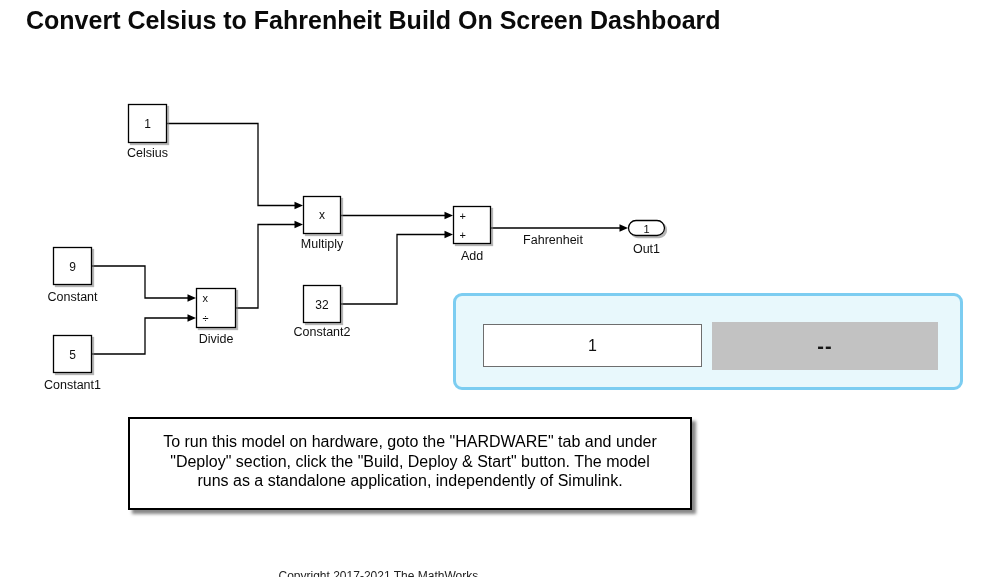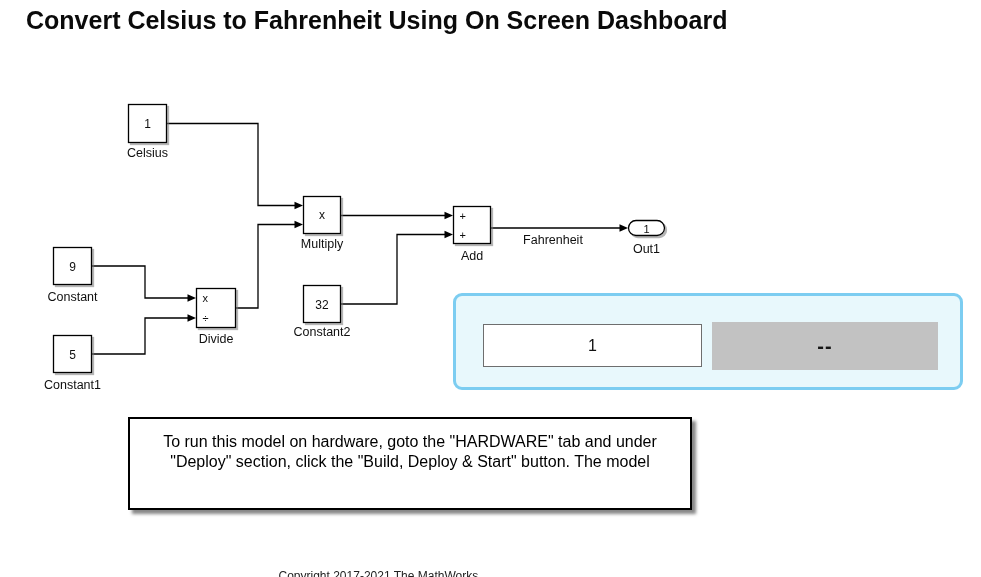--- a/index.html
+++ b/index.html
@@ -42,21 +42,21 @@
     font-size:16px;line-height:19.5px;color:#000000;
   }
   .copyright{
     position:absolute;left:240px;top:549px;width:280px;text-align:center;
     font-size:12px;color:#222222;margin-top:20px;
   }
 </style>
 </head>
 <body>
 
-<div class="title">Convert Celsius to Fahrenheit Using On Screen Dashboard</div>
+<div class="title">Convert Celsius to Fahrenheit Build On Screen Dashboard</div>
 
 <svg width="981" height="577" viewBox="0 0 981 577">
   <defs>
     <filter id="blkshadow" x="-20%" y="-20%" width="160%" height="160%">
       <feDropShadow dx="2" dy="2" stdDeviation="0.7" flood-color="#777777" flood-opacity="0.55"></feDropShadow>
     </filter>
   </defs>
 
   <g>
     <polyline class="wire" points="166.5,123.5 258,123.5 258,205.5 296,205.5"></polyline>
@@ -135,15 +135,16 @@
 </svg>
 
 <div class="panel">
   <div class="edit-field">1</div>
   <div class="display-field">--</div>
 </div>
 
 <div class="annotation">
   <div>To run this model on hardware, goto the "HARDWARE" tab and under</div>
   <div>"Deploy" section, click the "Build, Deploy &amp; Start" button. The model</div>
+  <div>runs as a standalone application, independently of Simulink.</div>
 </div>
 
 <div class="copyright">Copyright 2017-2021 The MathWorks,</div>
 
 </body></html>

